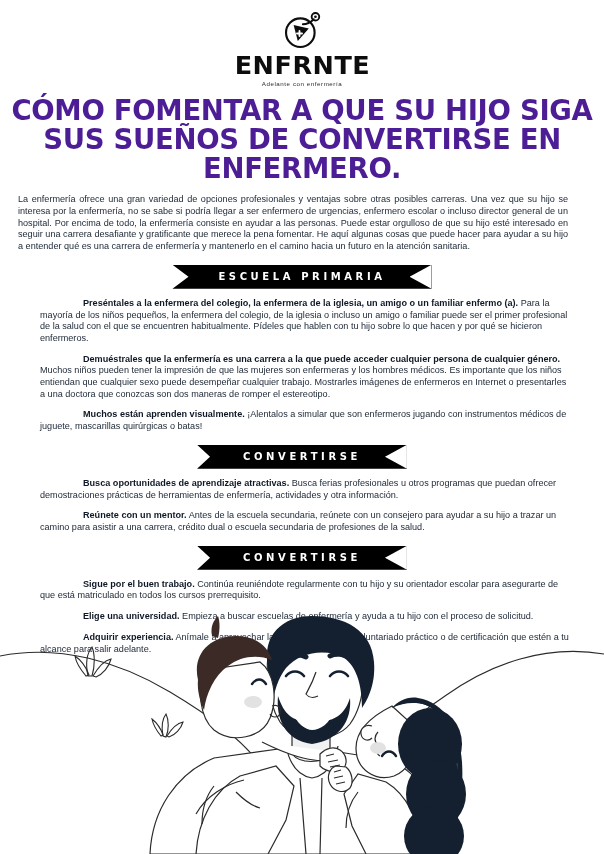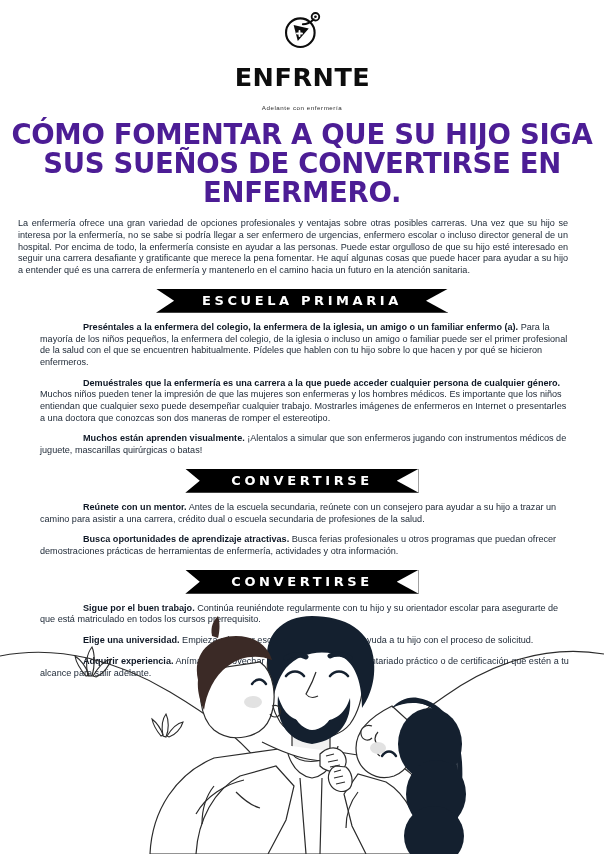--- a/index.html
+++ b/index.html
@@ -16,21 +16,20 @@
     color: #16212f;
   }
 
   
   .logo-block {
     width: 100%;
     padding-top: 10px;
     display: flex;
     flex-direction: column;
     align-items: center;
-    gap: 12px;
   }
   .logo-mark {
     width: 42px;
     height: 42px;
     display: block;
   }
   .logo-wordmark {
     font-family: "DejaVu Sans", sans-serif;
     font-weight: bold;
     font-size: 25px;
@@ -79,21 +78,21 @@
     position: relative;
     background: #000000;
     color: #ffffff;
     height: 24px;
     display: flex;
     align-items: center;
     justify-content: center;
     padding: 0 46px;
     font-family: "DejaVu Sans", sans-serif;
     font-weight: bold;
-    font-size: 13px;
+    font-size: 10px;
     letter-spacing: 3.6px;
     -webkit-clip-path: polygon(0 0, 100% 0, 100% 100%, 0 100%, 6.2% 50%);
     clip-path: polygon(0 0, 100% 0, 100% 100%, 0 100%, 6.2% 50%);
   }
   .banner::after {
     content: "";
     position: absolute;
     top: 0;
     right: 0;
     width: 22px;
@@ -160,22 +159,22 @@
       <p class="tip"><b>Preséntales a la enfermera del colegio, la enfermera de la iglesia, un amigo o un familiar enfermo (a).</b> <span>Para la mayoría de los niños pequeños, la enfermera del colegio, de la iglesia o incluso un amigo o familiar puede ser el primer profesional de la salud con el que se encuentren habitualmente. Pídeles que hablen con tu hijo sobre lo que hacen y por qué se hicieron enfermeros.</span></p>
       <p class="tip"><b>Demuéstrales que la enfermería es una carrera a la que puede acceder cualquier persona de cualquier género.</b> <span>Muchos niños pueden tener la impresión de que las mujeres son enfermeras y los hombres médicos. Es importante que los niños entiendan que cualquier sexo puede desempeñar cualquier trabajo. Mostrarles imágenes de enfermeros en Internet o presentarles a una doctora que conozcas son dos maneras de romper el estereotipo.</span></p>
       <p class="tip"><b>Muchos están aprenden visualmente.</b> <span>¡Alentalos a simular que son enfermeros jugando con instrumentos médicos de juguete, mascarillas quirúrgicas o batas!</span></p>
     </div>
     <div class="banner-wrap">
       <div class="banner">
         <span class="banner-text">CONVERTIRSE</span>
       </div>
     </div>
     <div class="tips">
+      <p class="tip"><b>Busca oportunidades de aprendizaje atractivas.</b> <span>Busca ferias profesionales u otros programas que puedan ofrecer demostraciones prácticas de herramientas de enfermería, actividades y otra información.</span></p>
       <p class="tip"><b>Reúnete con un mentor.</b> <span>Antes de la escuela secundaria, reúnete con un consejero para ayudar a su hijo a trazar un camino para asistir a una carrera, crédito dual o escuela secundaria de profesiones de la salud.</span></p>
-      <p class="tip"><b>Busca oportunidades de aprendizaje atractivas.</b> <span>Busca ferias profesionales u otros programas que puedan ofrecer demostraciones prácticas de herramientas de enfermería, actividades y otra información.</span></p>
     </div>
     <div class="banner-wrap">
       <div class="banner">
         <span class="banner-text">CONVERTIRSE</span>
       </div>
     </div>
     <div class="tips">
       <p class="tip"><b>Sigue por el buen trabajo.</b> <span>Continúa reuniéndote regularmente con tu hijo y su orientador escolar para asegurarte de que está matriculado en todos los cursos prerrequisito.</span></p>
       <p class="tip"><b>Elige una universidad.</b> <span>Empieza a buscar escuelas de enfermería y ayuda a tu hijo con el proceso de solicitud.</span></p>
       <p class="tip"><b>Adquirir experiencia.</b> <span>Anímale a aprovechar las oportunidades de voluntariado práctico o de certificación que estén a tu alcance para salir adelante.</span></p>

